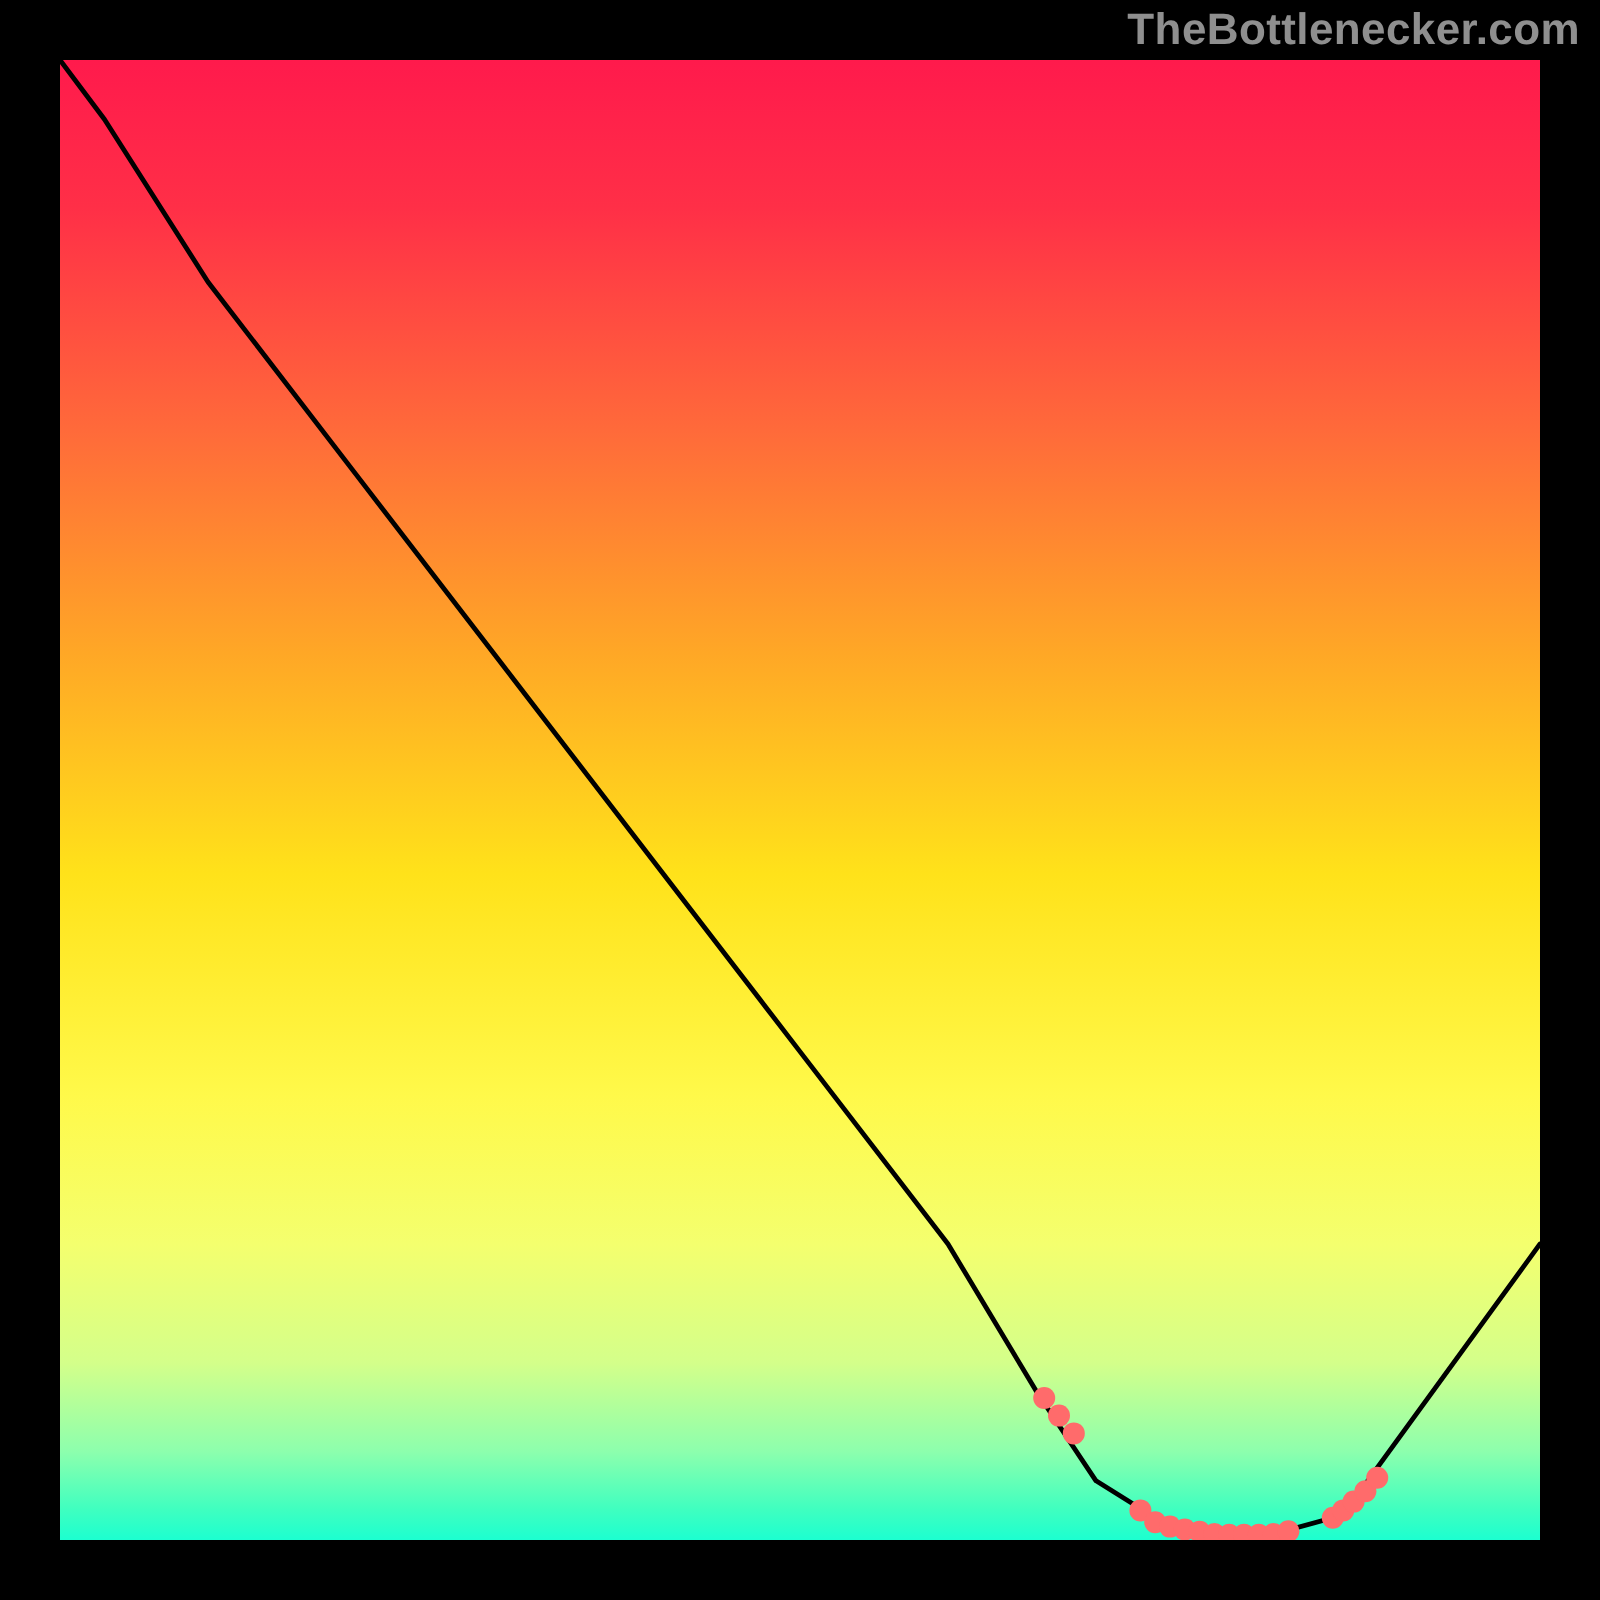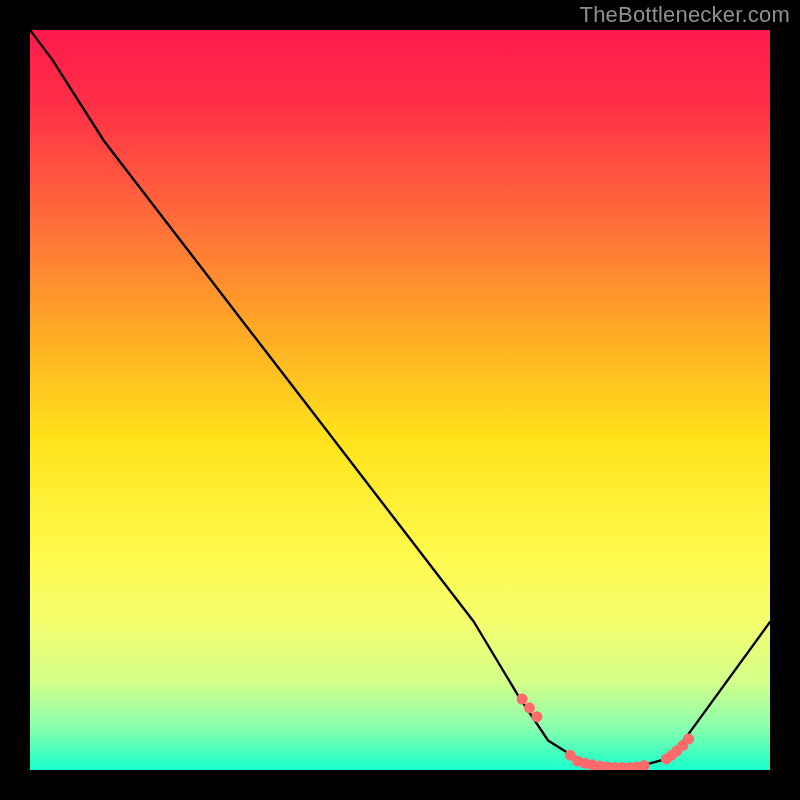--- a/index.html
+++ b/index.html
@@ -16,21 +16,21 @@
     width: 800px;
     height: 800px;
     background: #000;
   }
   .source-label {
     position: absolute;
     top: 2px;
     right: 10px;
     color: #8f8f8f;
     font-size: 22px;
-    font-weight: 400;
+    font-weight: 700;
     letter-spacing: 0.2px;
   }
   .plot {
     position: absolute;
     left: 30px;
     top: 30px;
     width: 740px;
     height: 740px;
   }
   svg { display: block; }

